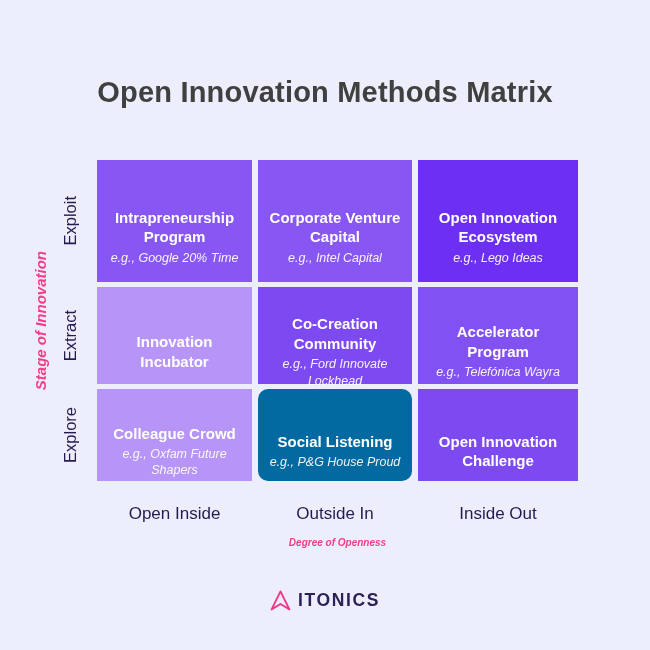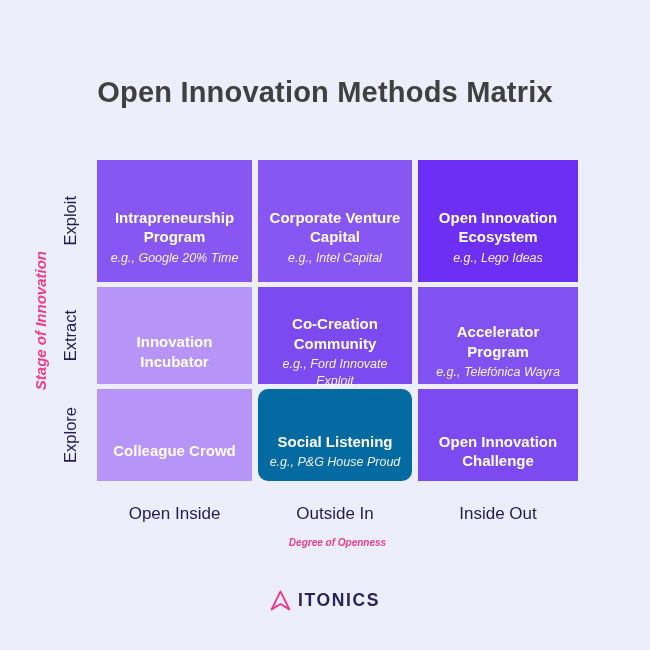--- a/index.html
+++ b/index.html
@@ -149,29 +149,30 @@
     <div class="cell" style="background-color: rgb(109, 47, 243);">
       <div class="cell-title">Open Innovation Ecosystem</div>
       <div class="cell-example">e.g., Lego Ideas</div>
     </div>
 
     <div class="cell" style="background-color: rgb(183, 149, 248);">
       <div class="cell-title">Innovation Incubator</div>
     </div>
     <div class="cell" style="background-color: rgb(125, 73, 241);">
       <div class="cell-title">Co-Creation Community</div>
-      <div class="cell-example">e.g., Ford Innovate Exploit</div>
+      <div class="cell-example">e.g., Ford Innovate Lockhead</div>
     </div>
     <div class="cell" style="background-color: rgb(129, 82, 241);">
       <div class="cell-title">Accelerator Program</div>
       <div class="cell-example">e.g., Telefónica Wayra</div>
     </div>
 
     <div class="cell" style="background-color: rgb(183, 149, 248);">
       <div class="cell-title">Colleague Crowd</div>
+      <div class="cell-example">e.g., Oxfam Future Shapers</div>
     </div>
     <div class="cell" style="background-color: #0369a1; border-radius: 10px;">
       <div class="cell-title">Social Listening</div>
       <div class="cell-example">e.g., P&amp;G House Proud</div>
     </div>
     <div class="cell" style="background-color: rgb(125, 73, 241);">
       <div class="cell-title">Open Innovation Challenge</div>
     </div>
 
   </div>

